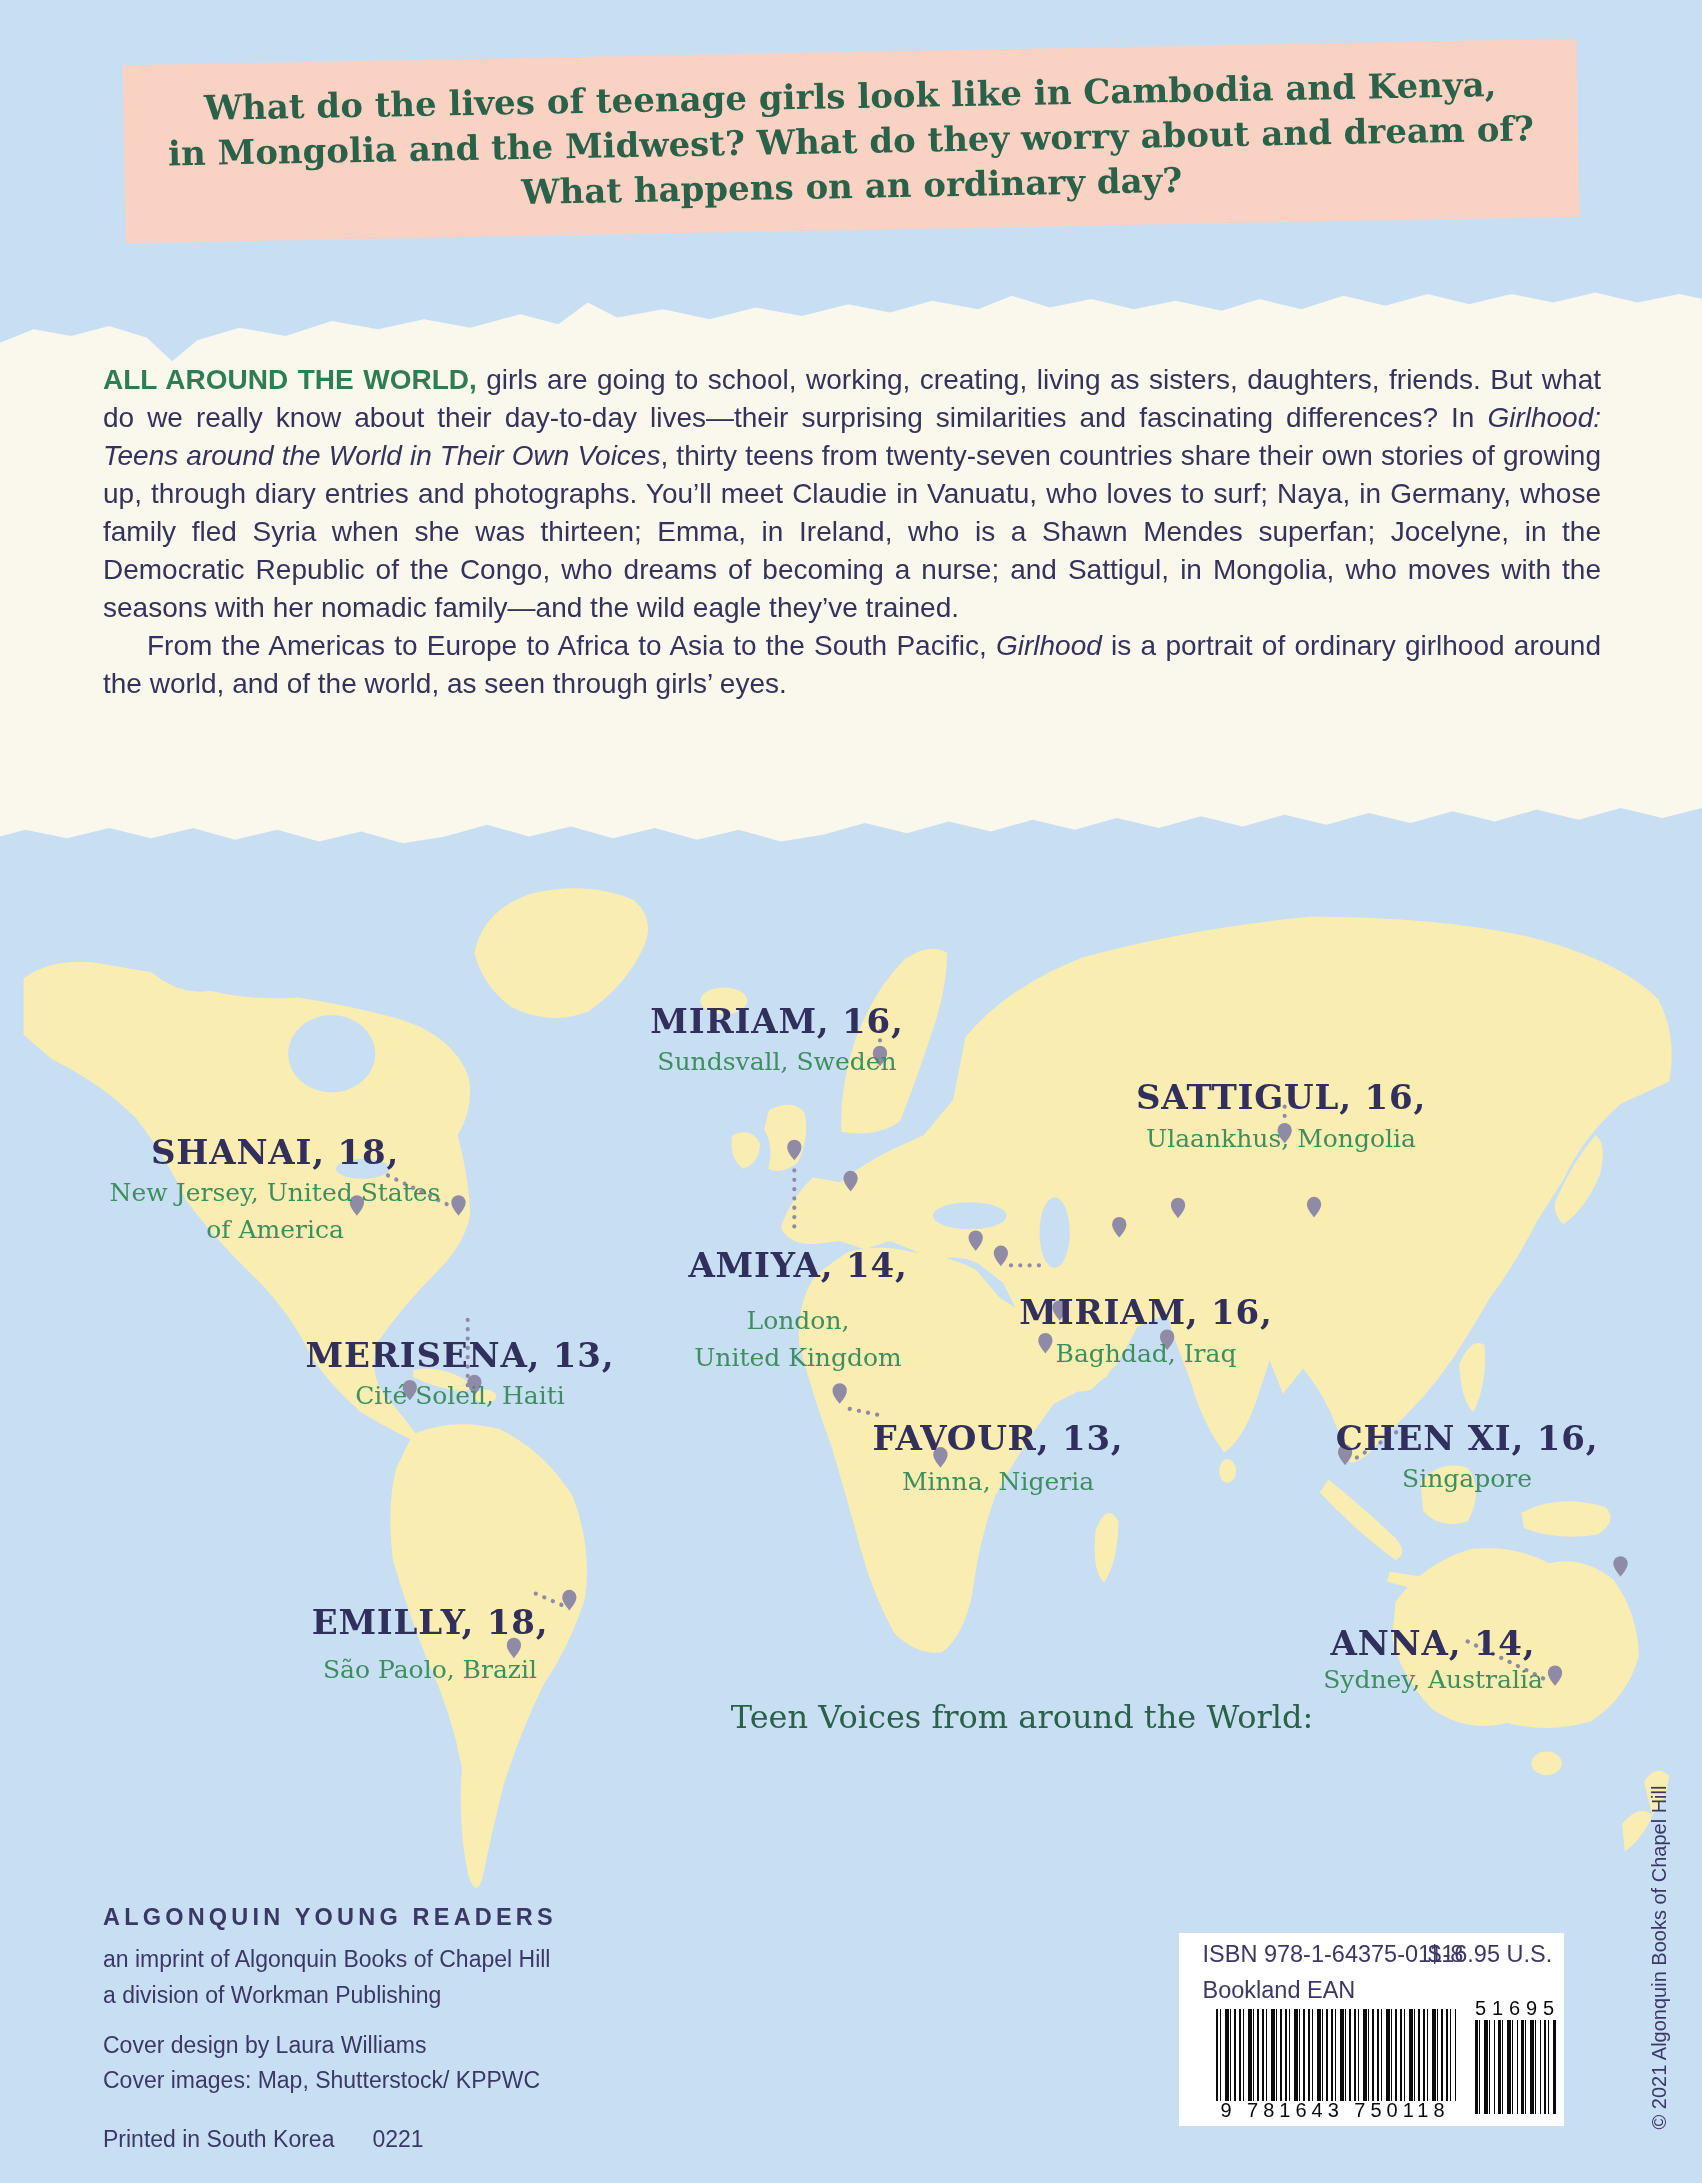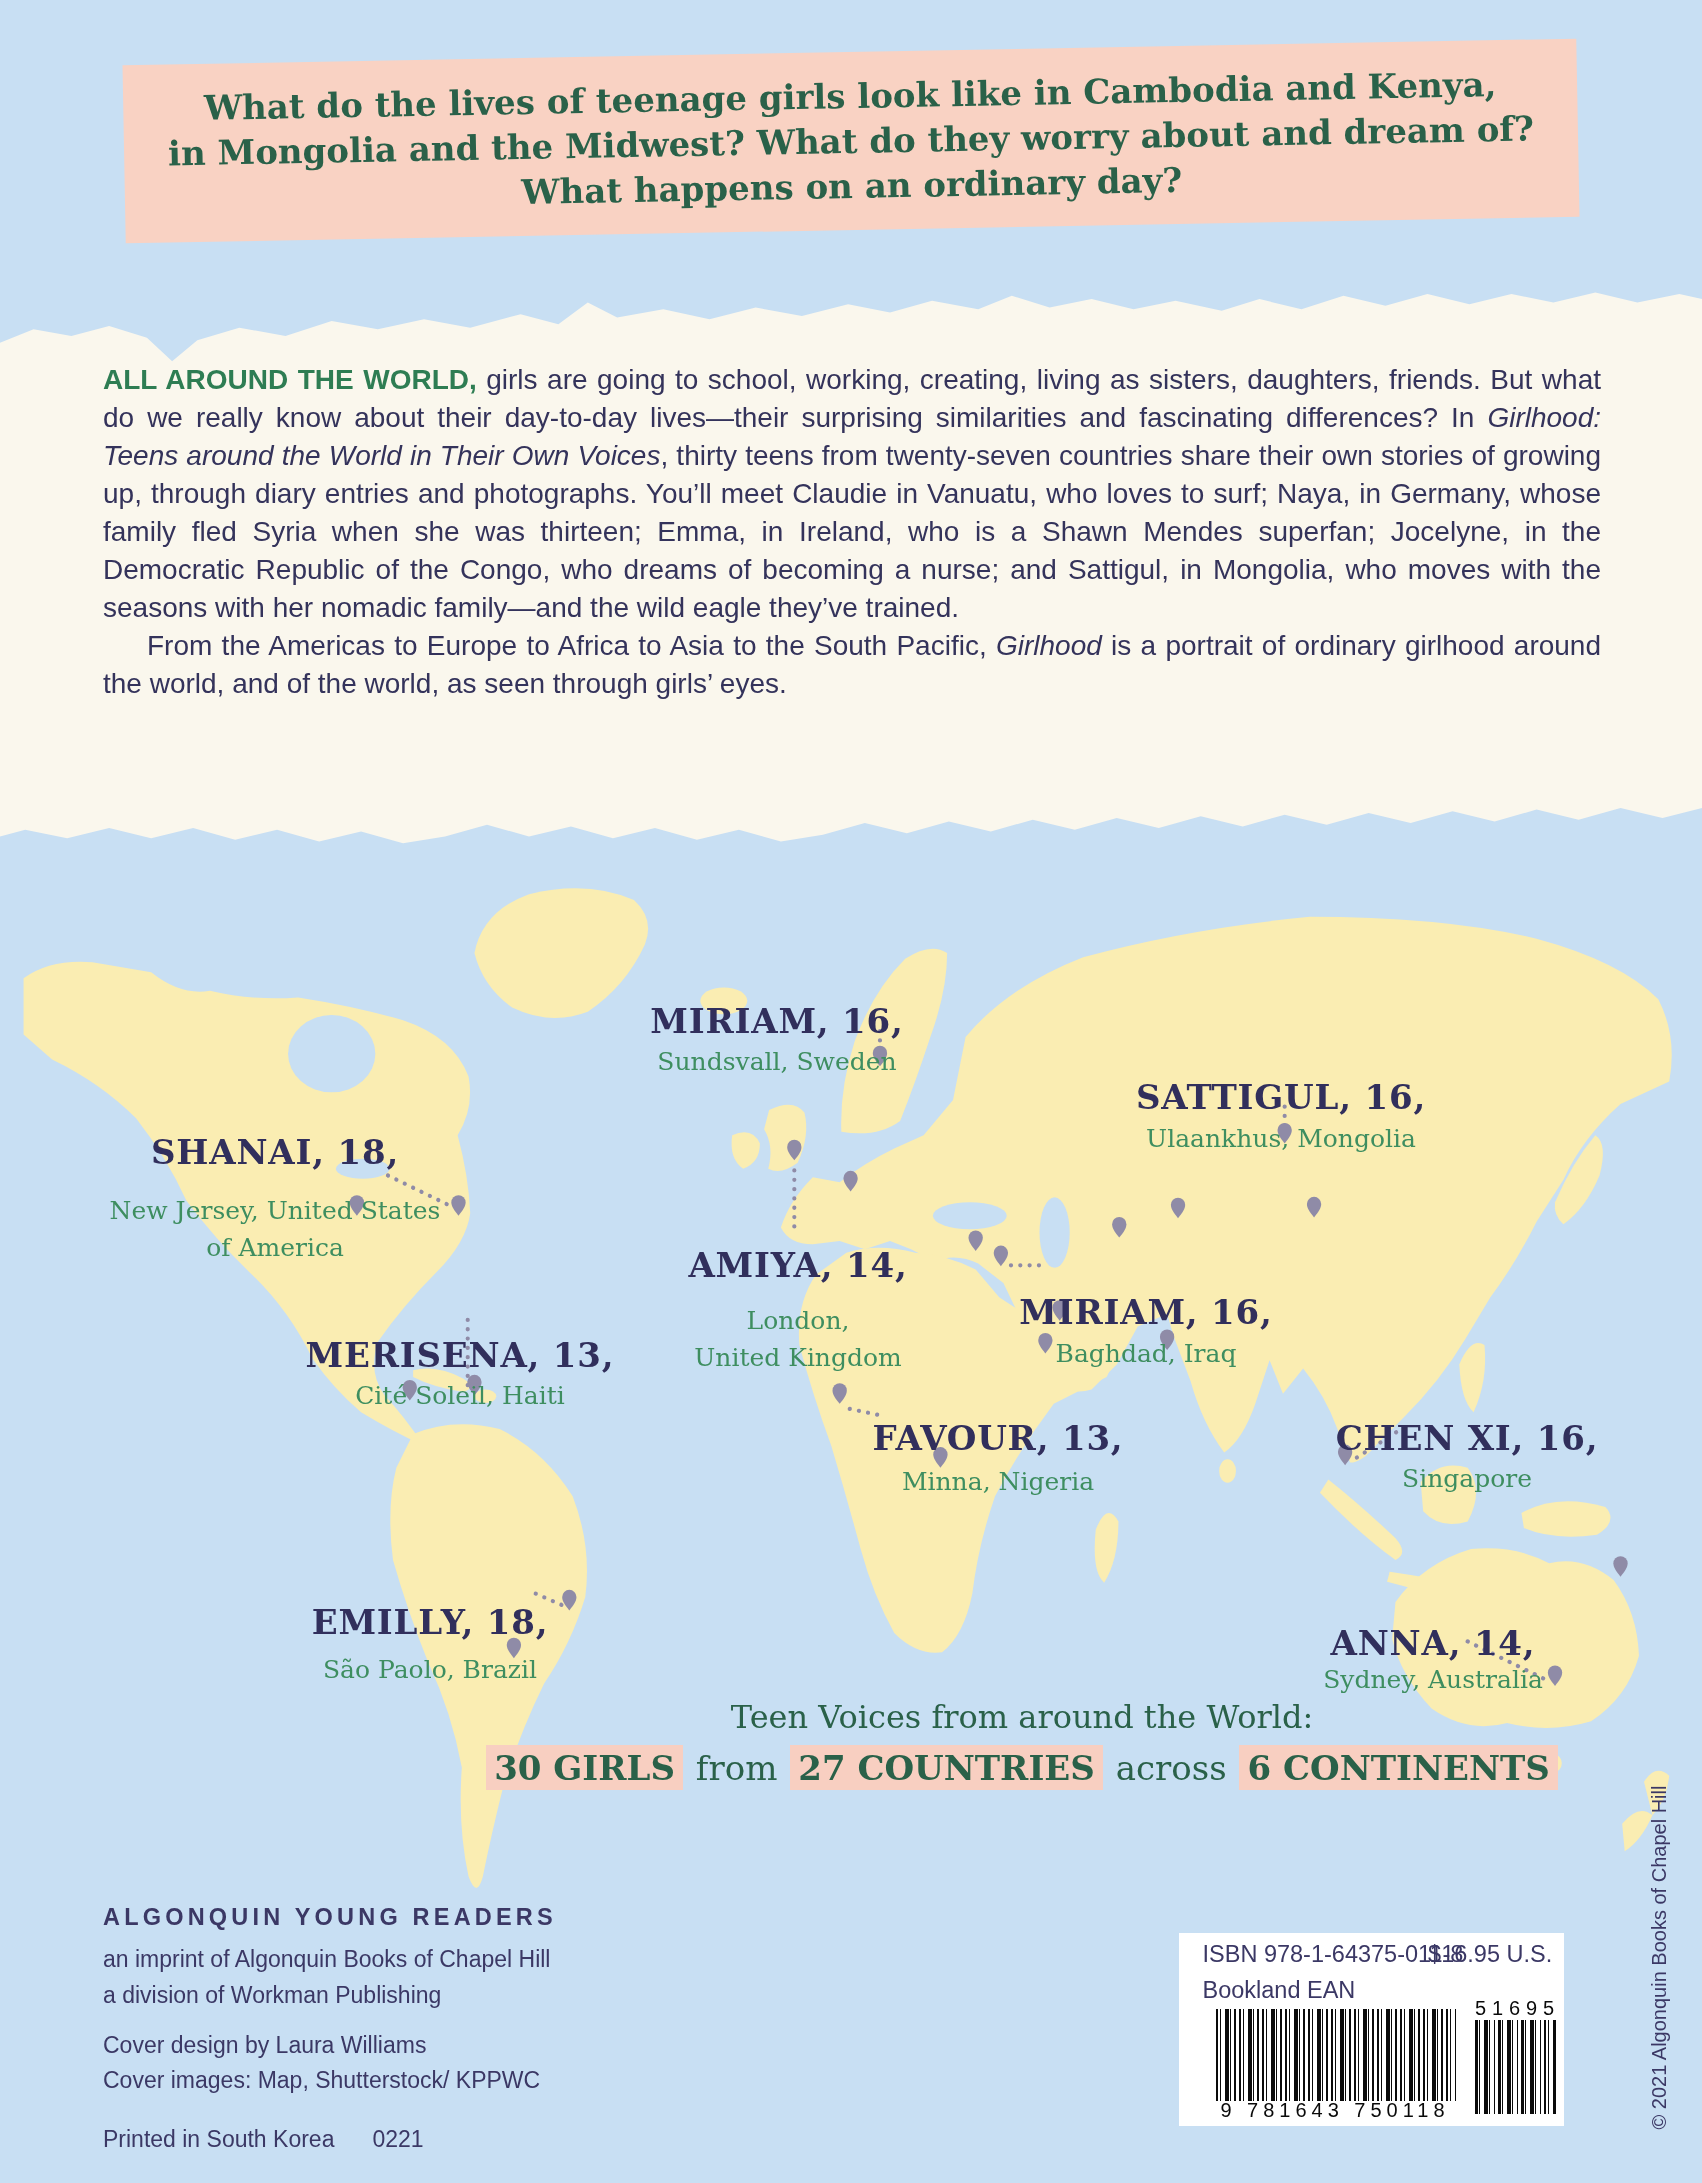--- a/index.html
+++ b/index.html
@@ -156,21 +156,21 @@
         <use href="#pin-shape" transform="translate(1120,1748)"></use>
         <use href="#pin-shape" transform="translate(1602,1745)"></use>
         <use href="#pin-shape" transform="translate(1852,2008)"></use>
         <use href="#pin-shape" transform="translate(1930,1878)"></use>
       </g>
   </svg>
 
   <div id="map-labels">
       <div class="girl-label" style="left: 275px; top: 1088px;">
     <div class="girl-name">SHANAI, 18,</div>
-    <div class="girl-loc" style="margin-top: 20px;">
+    <div class="girl-loc" style="margin-top: 2px;">
           <div>New Jersey, United States</div>
           <div>of America</div>
         </div>
   </div>
       <div class="girl-label" style="left: 460px; top: 1291px;">
     <div class="girl-name">MERISENA, 13,</div>
     <div class="girl-loc" style="margin-top: 1.7px;">
           <div>Cité Soleil, Haiti</div>
         </div>
   </div>
@@ -235,21 +235,20 @@
     <div class="bline">What happens on an ordinary day?</div>
   </div>
 
   <div id="body-text">
     <p><span class="seg-lead">ALL AROUND THE WORLD,</span><span class="seg-normal"> girls are going to school, working, creating, living as sisters, daughters, friends. But what do we really know about their day-to-day lives—their surprising similarities and fascinating differences? In </span><span class="seg-italic">Girlhood: Teens around the World in Their Own Voices</span><span class="seg-normal">, thirty teens from twenty-seven countries share their own stories of growing up, through diary entries and photographs. You’ll meet Claudie in Vanuatu, who loves to surf; Naya, in Germany, whose family fled Syria when she was thirteen; Emma, in Ireland, who is a Shawn Mendes superfan; Jocelyne, in the Democratic Republic of the Congo, who dreams of becoming a nurse; and Sattigul, in Mongolia, who moves with the seasons with her nomadic family—and the wild eagle they’ve trained.</span></p>
     <p class="indent"><span class="seg-normal">From the Americas to Europe to Africa to Asia to the South Pacific, </span><span class="seg-italic">Girlhood</span><span class="seg-normal"> is a portrait of ordinary girlhood around the world, and of the world, as seen through girls’ eyes.</span></p>
   </div>
 
   <div id="tagline">
     <div id="tagline-line1">Teen Voices from around the World:</div>
-    <div id="tagline-line2"><span class="seg-hl">30 GIRLS</span><span class="seg-plain"> from </span><span class="seg-hl">27 COUNTRIES</span><span class="seg-plain"> across </span><span class="seg-hl">6 CONTINENTS</span></div>
   </div>
 
   <div class="pub" id="pub-name">ALGONQUIN YOUNG READERS</div>
   <div class="pub" id="pub-imprint">an imprint of Algonquin Books of Chapel Hill</div>
   <div class="pub" id="pub-division">a division of Workman Publishing</div>
   <div class="pub" id="pub-design">Cover design by Laura Williams</div>
   <div class="pub" id="pub-images">Cover images: Map, Shutterstock/ KPPWC</div>
   <div class="pub" id="pub-printed">
     <span>Printed in South Korea</span><span class="code">0221</span>
   </div>

